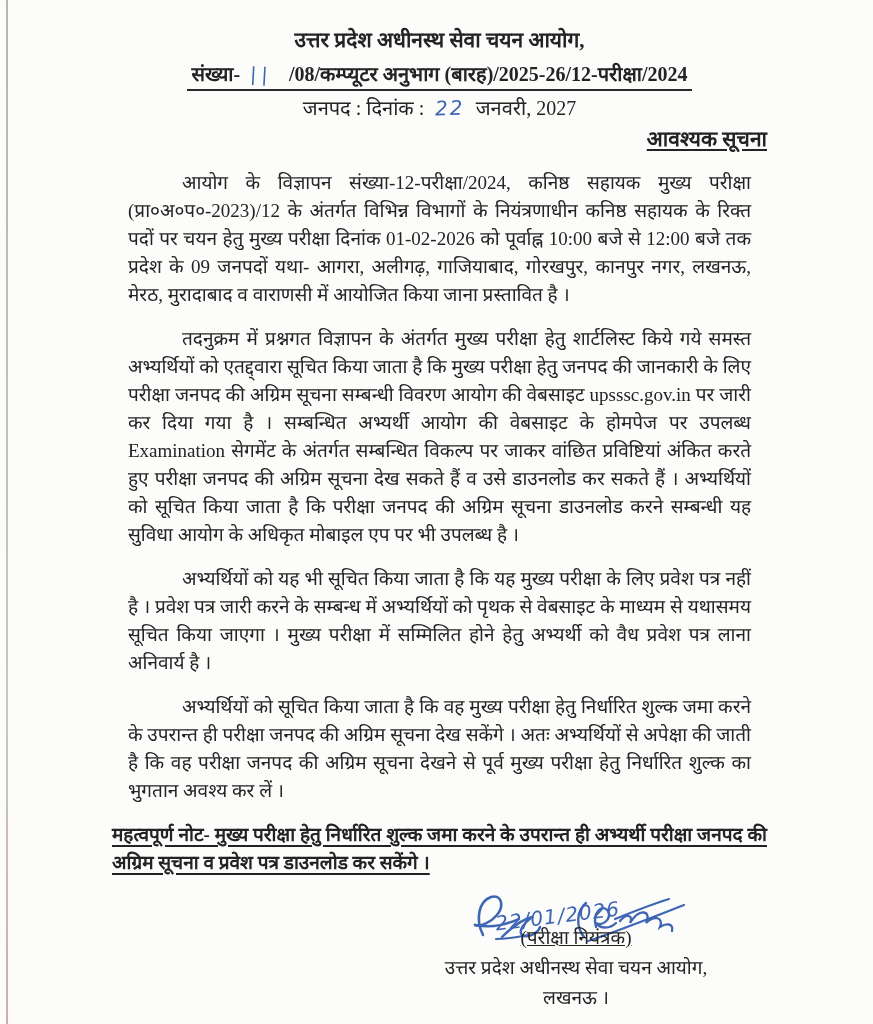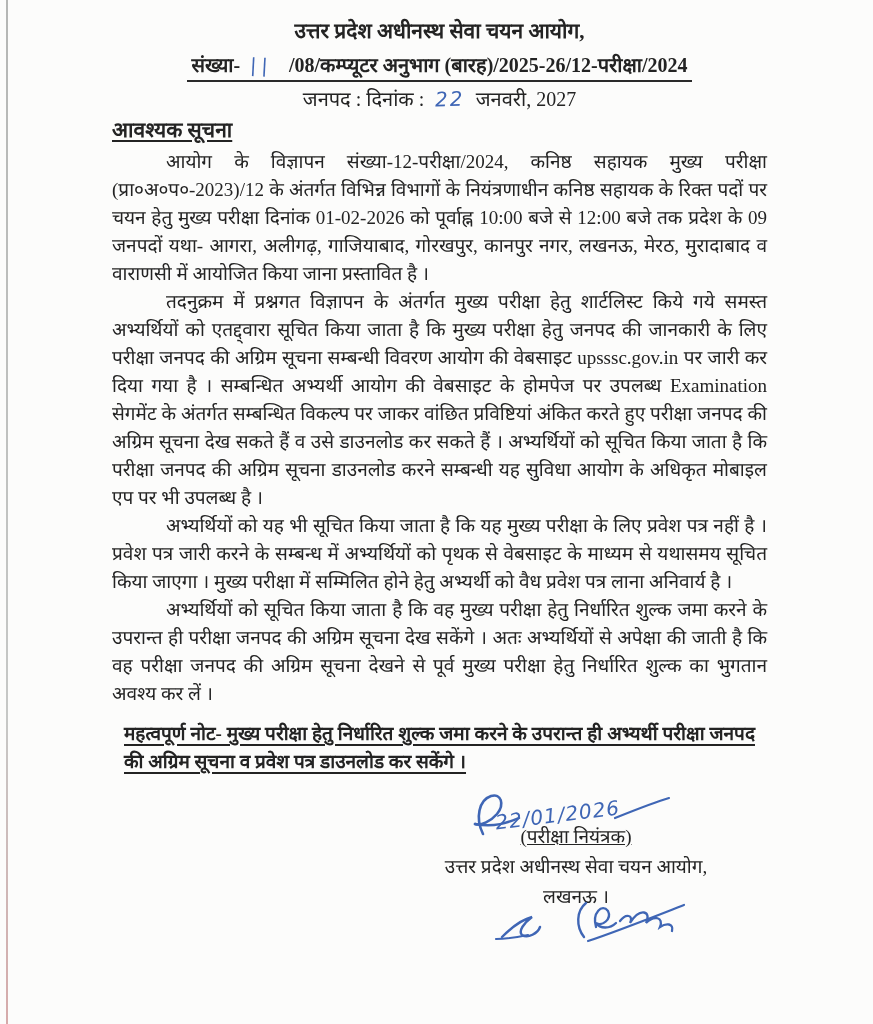--- a/index.html
+++ b/index.html
@@ -9,50 +9,50 @@
     background:#fcfcfb;
     overflow:hidden;
     font-family:"Liberation Serif","DejaVu Serif",serif;
     color:#232323;
   }
   .scan-edge {
     position:absolute; left:6px; top:0; bottom:0; width:2px;
     background:linear-gradient(#9d9f9d 0%, #b4b6b4 70%, #c98f8f 100%);
     opacity:.75;
   }
-  .content { padding:16px 106px 0 112px; }
+  .content { padding:25px 106px 0 112px; }
 
   
   .hdr { text-align:center; line-height:30px; }
   .hdr-line { font-size:21px; font-weight:bold; }
   .ref-line {
     text-align:center; margin-top:6px; font-size:20px; font-weight:bold;
     line-height:26px;
   }
   .ref-inner {
     display:inline-block; border-bottom:2px solid #2a2a2a; padding:0 4px 2px 4px;
   }
   .hw { color:#3f66b5; font-family:"DejaVu Sans",sans-serif; font-style:italic; }
   .ref-hw { display:inline-block; letter-spacing:5px; margin:0 16px 0 10px; transform:rotate(3deg); font-weight:normal; font-size:19px;}
   .date-line { text-align:center; font-size:20px; margin-top:4px; line-height:26px; }
   .date-hw { display:inline-block; margin:0 6px; font-size:20px; transform:rotate(-2deg); letter-spacing:2px; }
   .notice-title {
-    text-align:left; font-size:21px; font-weight:bold; margin-top:4px; line-height:28px;
+    text-align:right; font-size:21px; font-weight:bold; margin-top:4px; line-height:28px;
   }
   .notice-title span { text-decoration:underline; text-underline-offset:3px; }
 
   
   .bodytext { margin-top:4px; }
   .para {
     font-size:19px; line-height:28px; text-align:justify;
-    text-indent:54px; margin:0;
+    text-indent:54px; margin:16px;
   }
   .b { font-weight:normal; }
   .note {
-    font-size:19px; line-height:28px; text-align:justify; margin:12px;
+    font-size:19px; line-height:28px; text-align:justify; margin:0;
     font-weight:bold; text-decoration:underline; text-underline-offset:4px;
     text-decoration-thickness:1.5px;
   }
 
   
   .sig-block {
     position:relative;
     width:330px; margin:46px 26px 0 auto;
     text-align:center; font-size:19px; line-height:30px;
   }

